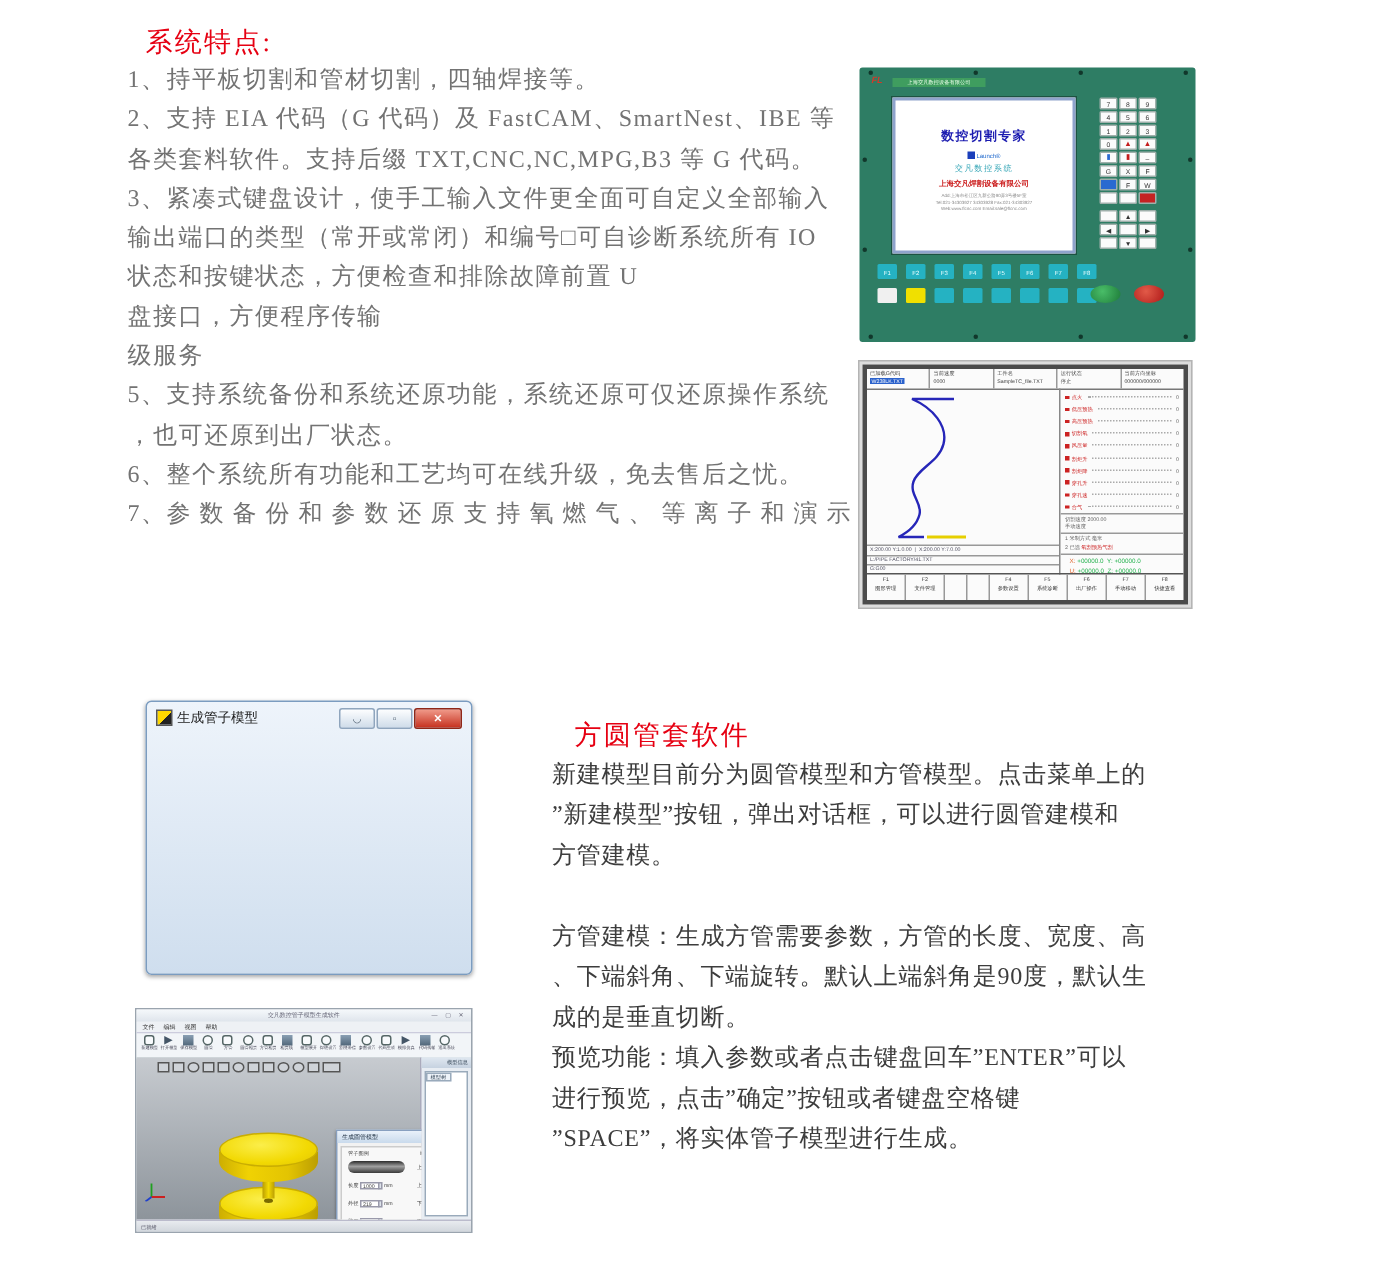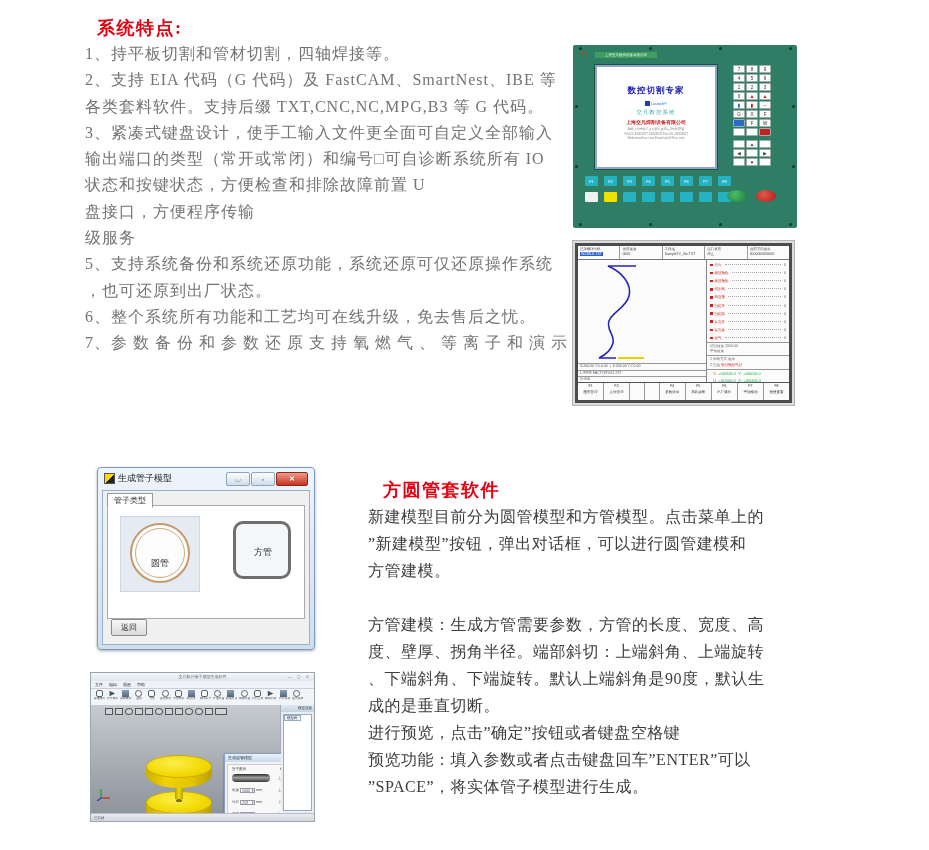--- a/index.html
+++ b/index.html
@@ -1,18 +1,18 @@
 <!DOCTYPE html>
 <html><head>
 <meta charset="utf-8">
 <style>
   html,body{margin:0;padding:0;background:#fff}
   .page{position:relative;width:929px;height:850px;background:#fff;overflow:hidden;
         font-family:"Liberation Serif","DejaVu Serif",serif;color:#3a3a3a}
-  .rhead{position:absolute;margin:0;font-size:18px;font-weight:bold;color:#e60012;letter-spacing:1.5px}
+  .rhead{position:absolute;margin:0;font-size:18px;font-weight:normal;color:#e60012;letter-spacing:1.5px}
   .feat{position:absolute;font-size:16px;color:#737373;letter-spacing:1px}
   .feat .ln{height:26.3px;line-height:26.3px;white-space:pre}
   .soft{position:absolute;font-size:16px;color:#3d3d3d;letter-spacing:0.5px}
   .soft .ln{height:27px;line-height:27px;white-space:pre}
 
   
   .panel{position:absolute;left:573px;top:45px;width:224px;height:183px;background:#2e7d64;border-radius:2px;font-family:"Liberation Sans",sans-serif}
   .screw{position:absolute;width:3px;height:3px;background:#11372b;border-radius:50%}
   .brand{position:absolute;left:8px;top:6px;font-size:6px;font-weight:bold;color:#d23a2a;font-style:italic}
   .band{position:absolute;left:22px;top:7px;width:62px;height:6px;background:#3f9d5f;font-size:3.5px;line-height:6px;color:#eaffea;text-align:center;overflow:hidden}
@@ -418,50 +418,33 @@
   </div>
 
   <div class="w7">
     <div class="w7ico"></div>
     <div class="w7t">生成管子模型</div>
     <div class="wbtns">
       <div class="wb">◡</div>
       <div class="wb">▫</div>
       <div class="wb close">✕</div>
     </div>
-    <div class="w7c">
-      <div class="w7tab">管子类型</div>
-      <div class="w7g">
-        <div class="tile t1">
-          <div class="ring">
-              <div class="ring2"></div>
-            </div>
-          <div class="tlab" style="top:40px">圆管</div>
-        </div>
-        <div class="tile t2">
-          <div class="sq"></div>
-          <div class="tlab" style="top:30px">方管</div>
-        </div>
-      </div>
-      <div class="backbtn">返回</div>
-    </div>
   </div>
 
   <h2 class="rhead" style="left:383px;top:478px">方圆管套软件</h2>
   <div class="soft" style="left:368px;top:503px;width:480px">
     <div class="ln">新建模型目前分为圆管模型和方管模型。点击菜单上的</div>
     <div class="ln">”新建模型”按钮，弹出对话框，可以进行圆管建模和</div>
     <div class="ln">方管建模。</div>
     <div class="ln"></div>
     <div class="ln">方管建模：生成方管需要参数，方管的长度、宽度、高</div>
-    <div class="ln">度、壁厚、拐角半径。端部斜切：上端斜角、上端旋转</div>
     <div class="ln">、下端斜角、下端旋转。默认上端斜角是90度，默认生</div>
     <div class="ln">成的是垂直切断。</div>
+    <div class="ln">预览功能：填入参数或者点击键盘回车”ENTER”可以</div>
     <div class="ln">进行预览，点击”确定”按钮或者键盘空格键</div>
-    <div class="ln">预览功能：填入参数或者点击键盘回车”ENTER”可以</div>
     <div class="ln">”SPACE”，将实体管子模型进行生成。</div>
   </div>
 
   <div class="cad">
     <div class="cadtb">
       <span>交凡数控管子模型生成软件</span>
       <span class="cadwin">— ▢ ✕</span>
     </div>
     <div class="cadmenu">
       <span>文件</span>

